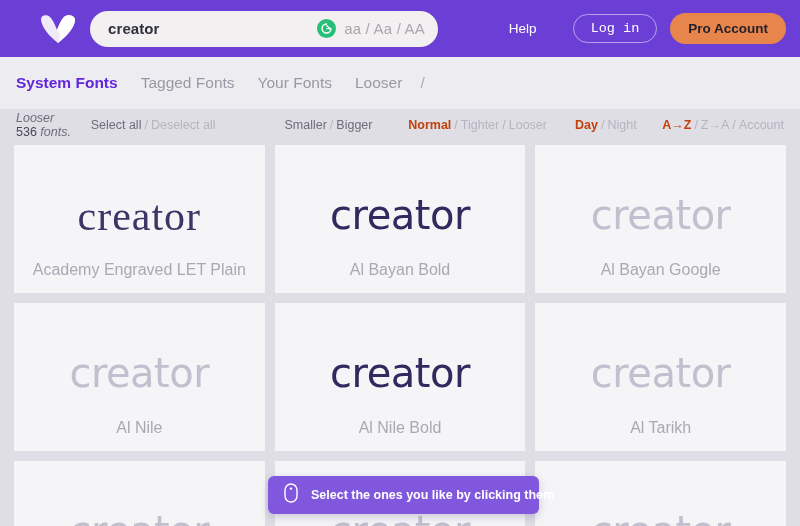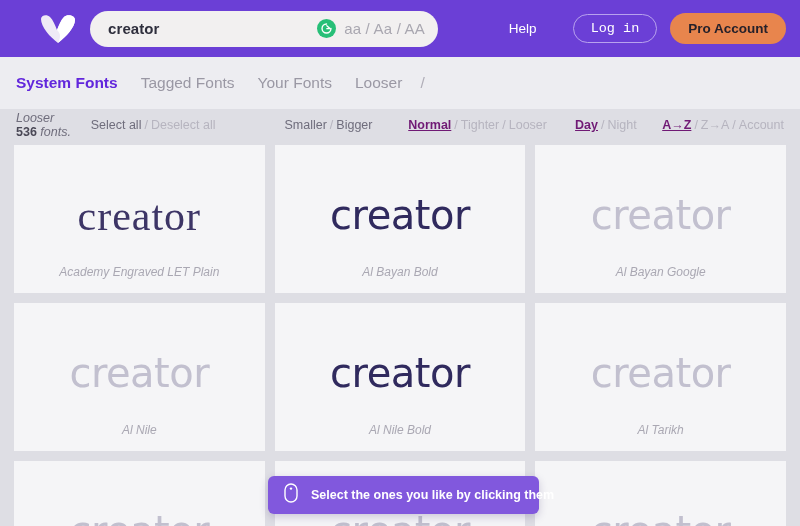--- a/index.html
+++ b/index.html
@@ -134,24 +134,24 @@
     height: 32px;
     display: flex;
     align-items: center;
     padding: 0 16px;
     font-size: 12.5px;
     color: #6f6d7c;
     background: #dedee4;
   }
   .tb-group { display: flex; align-items: flex-start; white-space: nowrap; }
   .tb-showing { font-style: italic; color: #6f6d7c; margin-right: 13px; }
-  .tb-showing b { font-style: normal; font-weight: bold; color: #4a4856; }
+  .tb-showing b { font-style: normal; font-weight: normal; color: #4a4856; }
   .tb-link { color: #6f6d7c; cursor: pointer; }
   .tb-link.dim { color: #b6b4bf; }
-  .tb-link.on { color: #701a75; font-weight: bold; text-decoration: underline; }
+  .tb-link.on { color: #c2410c; font-weight: bold; }
   .tb-slash { color: #b6b4bf; padding: 0 3px; }
   .tb-sp1 { width: 108px; }
   .tb-sp2 { width: 56px; }
   .tb-sp3 { width: 44px; }
   .tb-sp4 { width: 40px; }
 
   
   .grid {
     display: grid;
     grid-template-columns: repeat(3, 1fr);
@@ -172,25 +172,24 @@
   .card-sample {
     font-size: 40px;
     line-height: 1;
     letter-spacing: .5px;
     margin-top: 14px;
     margin-bottom: auto;
     padding-top: 36px;
     white-space: nowrap;
   }
   .card-name {
-    font-size: 12px;
+    font-size: 16px;
     color: #aaa8b3;
     margin-bottom: 14px;
     white-space: nowrap;
-    font-style: italic;
   }
 
   
   .s-serif {
     font-family: "Liberation Serif", serif;
     color: #3d3566;
     font-size: 42px;
     letter-spacing: 1px;
   }
   .s-bold-dark {

